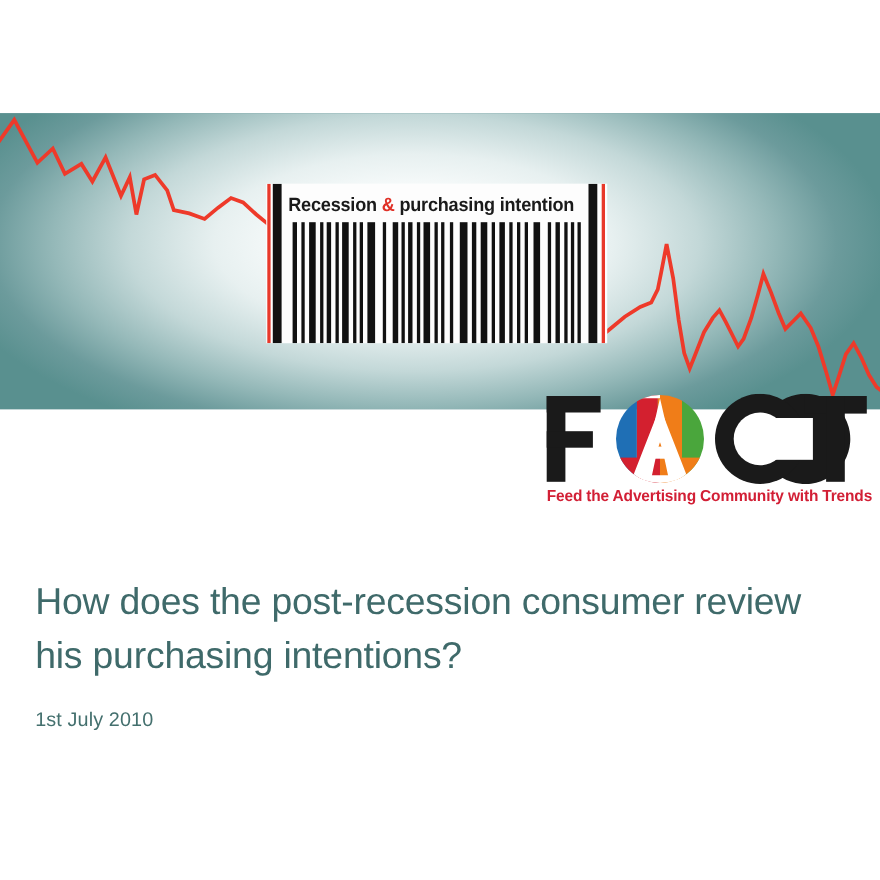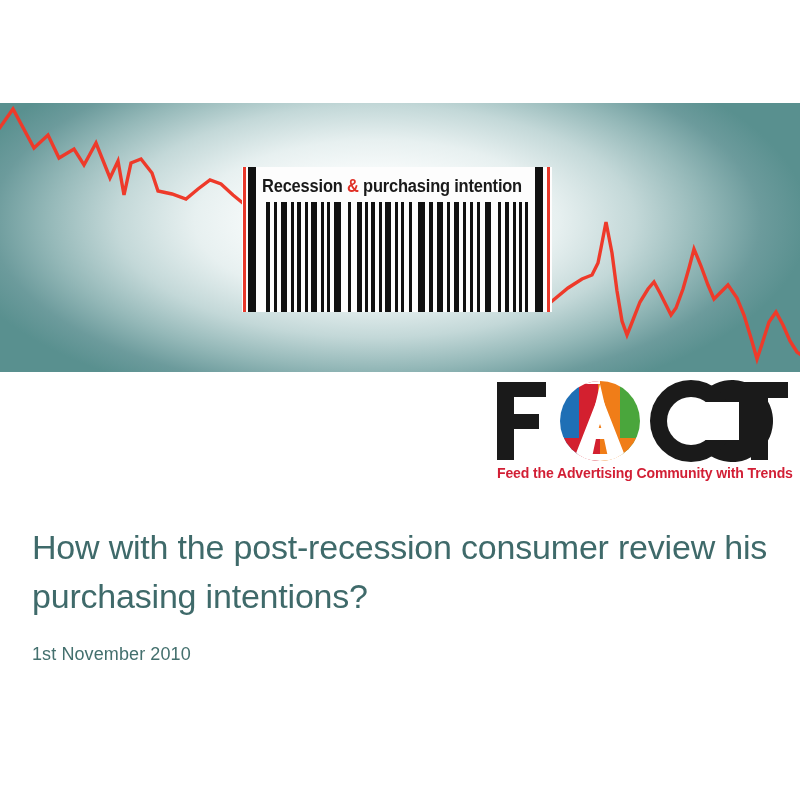--- a/index.html
+++ b/index.html
@@ -69,21 +69,21 @@
     white-space: nowrap;
     transform: scaleX(0.94);
     transform-origin: left center;
   }
   #barcode-title .amp { color: #e03127; }
 
   
   #logo {
     position: absolute;
     left: 495px;
-    top: 380px;
+    top: 358px;
     width: 295px;
     height: 108px;
   }
   #logo-mark {
     position: absolute;
     left: 0; top: 0;
     width: 295px;
     height: 82px;
   }
   #logo-mark svg { display: block; }
@@ -236,15 +236,15 @@
       <g fill="#1a1a1a">
         <rect x="236" y="2" width="57" height="16"></rect>
         <rect x="256" y="2" width="17" height="78"></rect>
       </g>
     </svg>
   </div>
   <div id="logo-tagline">Feed the Advertising Community with Trends</div>
 </div>
 
 <div id="title-block">
-  <h1 id="page-title">How with the post-recession consumer review his purchasing intentions?</h1>
-  <div id="page-date">1st November 2010</div>
+  <h1 id="page-title">How does the post-recession consumer review his purchasing intentions?</h1>
+  <div id="page-date">1st July 2010</div>
 </div>
 
 </body></html>

